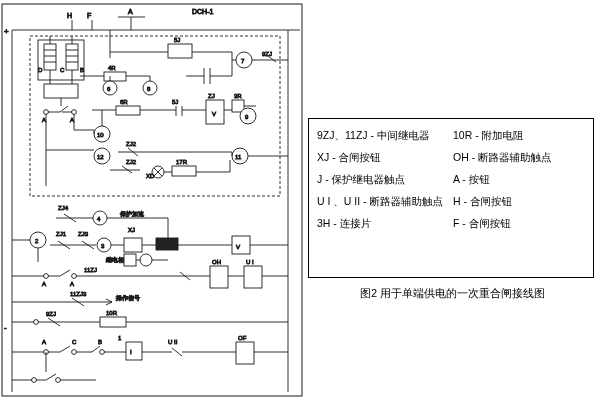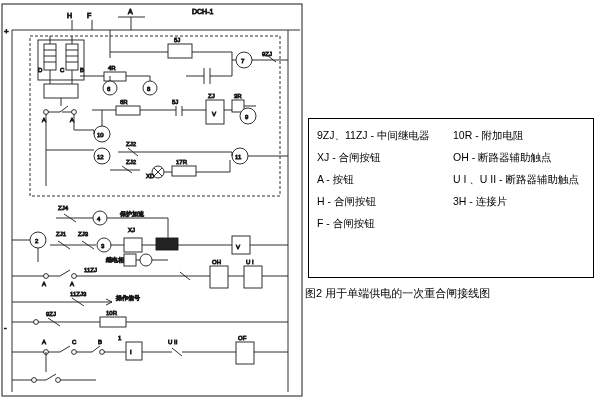--- a/index.html
+++ b/index.html
@@ -31,21 +31,21 @@
     column-gap:4px;
   }
   .legend-item{
     font-size:10.5px;
     color:#000;
     white-space:nowrap;
     line-height:13px;
   }
   .fig-caption{
     position:absolute;left:0;top:286px;width:295px;
-    text-align:left;font-size:11px;color:#000;
+    text-align:center;font-size:11px;color:#000;
   }
   .lbl{font-size:7px;fill:#000;font-family:"Liberation Sans",sans-serif;}
   .lbl6{font-size:6px;fill:#000;font-family:"Liberation Sans",sans-serif;}
   .lbl8{font-size:8px;fill:#000;font-family:"Liberation Sans",sans-serif;}
 </style>
 </head>
 <body>
 
 <div id="root">
 
@@ -299,20 +299,21 @@
     </svg>
   </div>
 
   <div id="legend">
     <div class="legend-box">
       <div class="legend-grid">
         <div class="legend-item">9ZJ、11ZJ - 中间继电器</div>
         <div class="legend-item">10R - 附加电阻</div>
         <div class="legend-item">XJ - 合闸按钮</div>
         <div class="legend-item">OH - 断路器辅助触点</div>
+        <div class="legend-item">J - 保护继电器触点</div>
         <div class="legend-item">A - 按钮</div>
         <div class="legend-item">U I 、U II - 断路器辅助触点</div>
         <div class="legend-item">H - 合闸按钮</div>
         <div class="legend-item">3H - 连接片</div>
         <div class="legend-item">F - 合闸按钮</div>
       </div>
     </div>
     <div class="fig-caption">图2  用于单端供电的一次重合闸接线图</div>
   </div>
 

